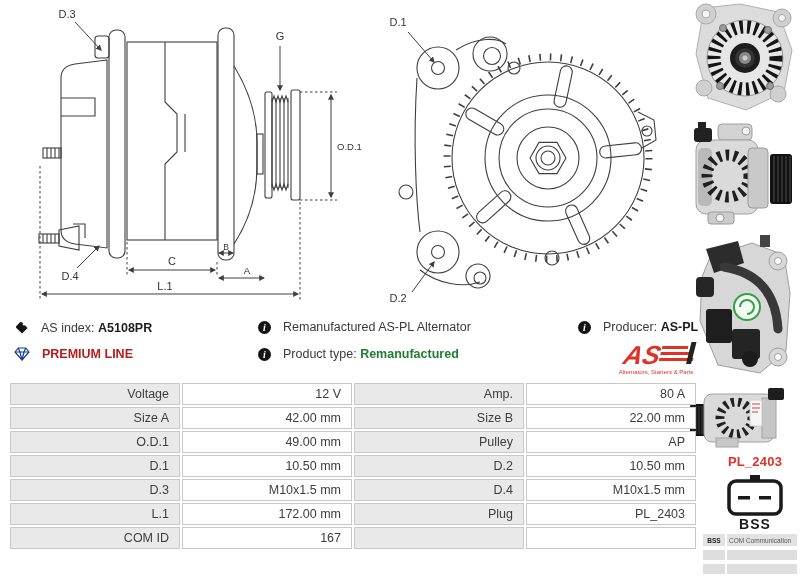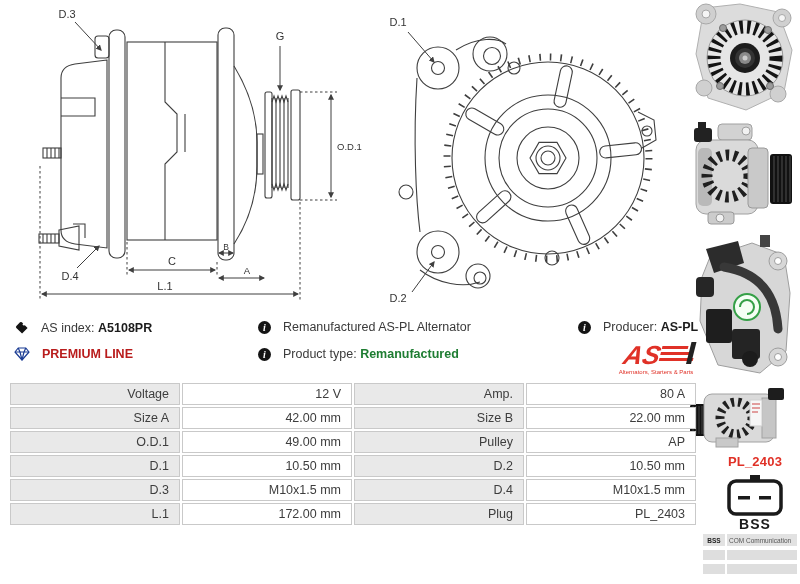--- a/index.html
+++ b/index.html
@@ -338,16 +338,22 @@
         <td class="val">M10x1.5 mm</td>
         <td class="lab">D.4</td>
         <td class="val">M10x1.5 mm</td>
       </tr>
       <tr>
         <td class="lab">L.1</td>
         <td class="val">172.00 mm</td>
         <td class="lab">Plug</td>
         <td class="val">PL_2403</td>
       </tr>
+      <tr>
+        <td class="lab">COM ID</td>
+        <td class="val">167</td>
+        <td class="lab"></td>
+        <td class="val"></td>
+      </tr>
     </tbody>
   </table>
 
 </div>
 
 </body></html>

